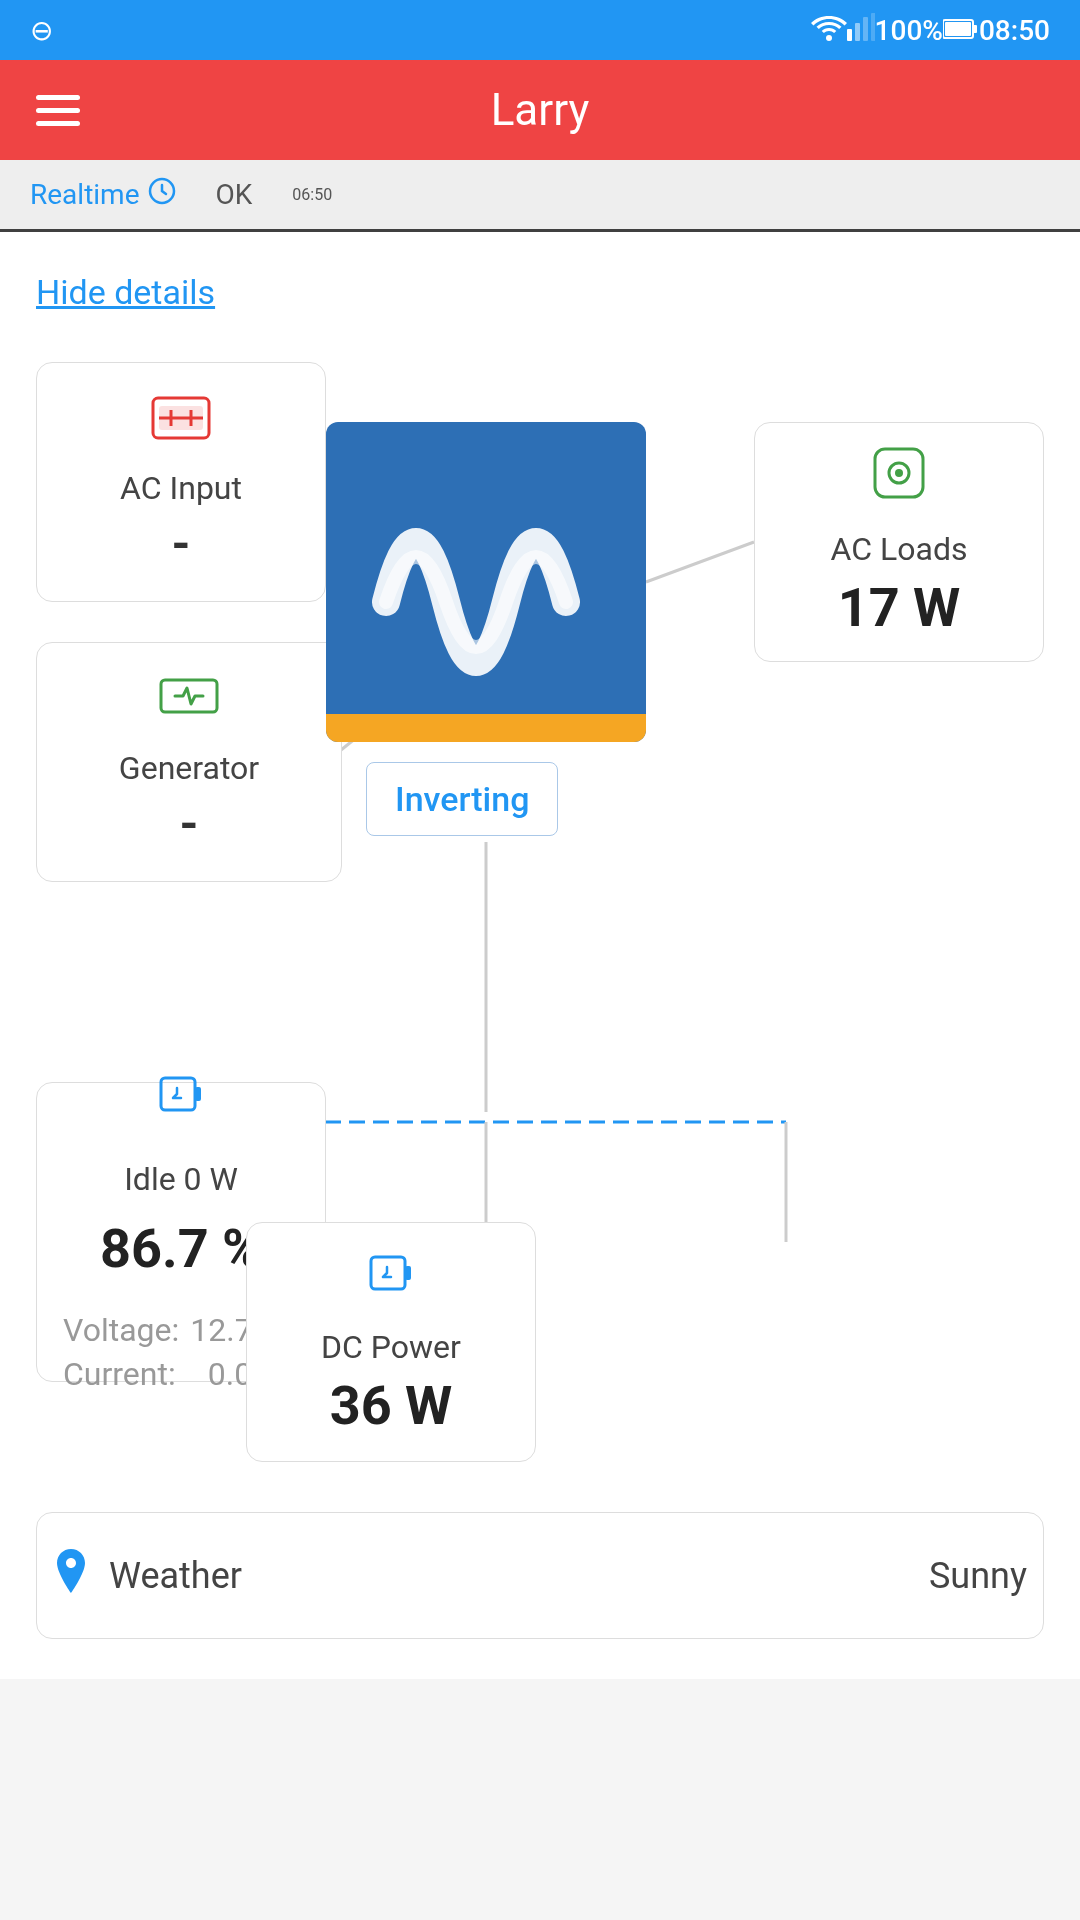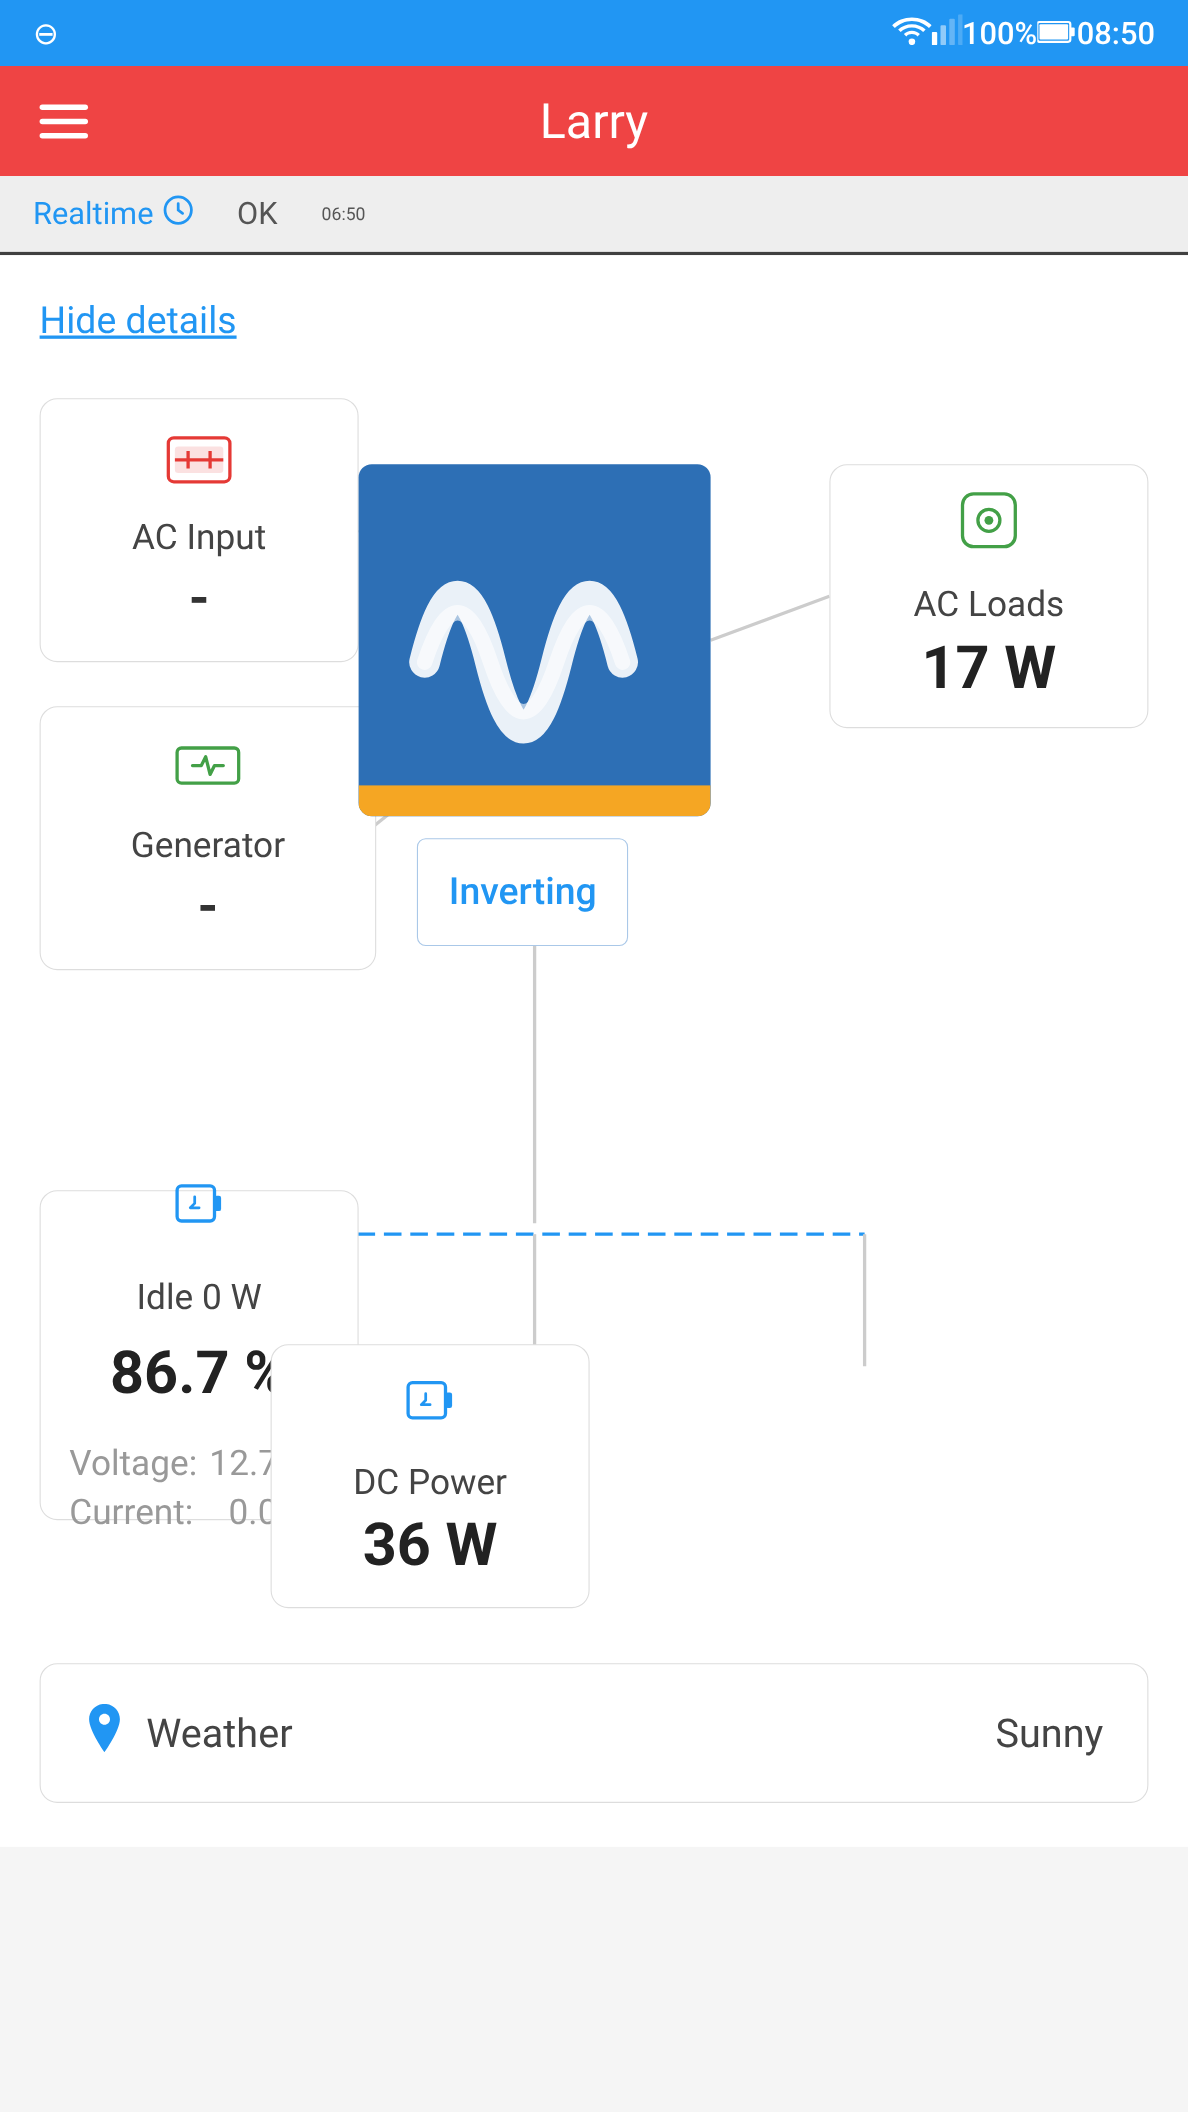--- a/index.html
+++ b/index.html
@@ -174,25 +174,25 @@
       left: 0;
       right: 0;
       height: 28px;
       background: #f5a623;
     }
 
     
     .inverting-label {
       position: absolute;
       top: 400px;
-      left: 343px;
+      left: 330px;
       background: white;
       border: 1.5px solid #aac8e8;
       border-radius: 8px;
-      padding: 28px 28px;
+      padding: 16px 28px;
       font-size: 34px;
       color: #2196F3;
       font-weight: 500;
     }
 
     
     .card-ac-loads {
       width: 290px;
       height: 240px;
       top: 60px;
@@ -246,21 +246,21 @@
     }
 
     
     .weather-card {
       background: white;
       border: 1.5px solid #ddd;
       border-radius: 16px;
       display: flex;
       align-items: center;
       justify-content: space-between;
-      padding: 36px 40px;
+      padding: 36px 16px;
       margin-top: 50px;
     }
     .weather-left {
       display: flex;
       align-items: center;
       gap: 20px;
       font-size: 36px;
       color: #444;
     }
     .weather-right {

